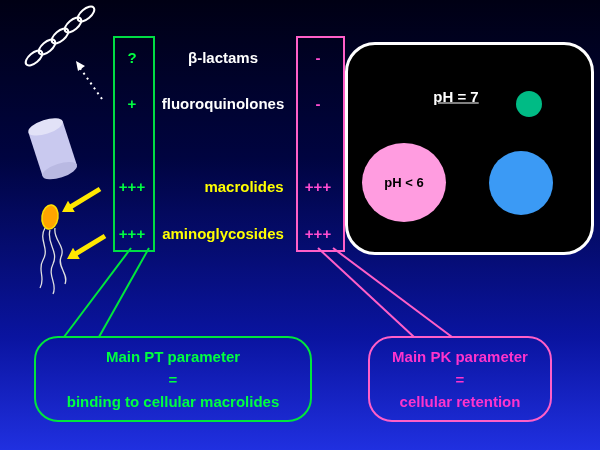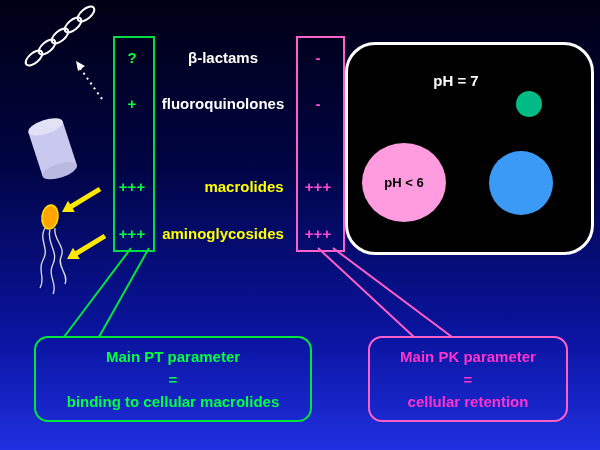--- a/index.html
+++ b/index.html
@@ -20,26 +20,26 @@
   .panel{
     position:absolute;left:345px;top:42px;width:243px;height:207px;
     background:#000000;border:3px solid #ffffff;border-radius:30px;
   }
   .circle{position:absolute;border-radius:50%;}
   .ph7-circle{left:516px;top:91px;width:26px;height:26px;background:#00bb85;}
   .ph6-circle{left:362px;top:143px;width:84px;height:79px;background:#ff9ce0;
     display:flex;align-items:center;justify-content:center;color:#000;font-size:13px;}
   .blue-circle{left:489px;top:151px;width:64px;height:64px;background:#3b9af5;}
   .bubble{
-    position:absolute;border:2px solid;border-radius:14px;background:transparent;
+    position:absolute;border:2px solid;border-radius:24px;background:transparent;
     display:flex;flex-direction:column;align-items:center;justify-content:space-evenly;
     font-size:15px;text-align:center;padding:4px 2px;box-sizing:border-box;
   }
   .pt-bubble{left:34px;top:336px;width:278px;height:86px;border-color:#00e63c;}
-  .pk-bubble{left:368px;top:336px;width:200px;height:86px;border-color:#ff5fc8;}
+  .pk-bubble{left:368px;top:336px;width:184px;height:86px;border-color:#ff5fc8;}
   svg.art{position:absolute;left:0;top:0;pointer-events:none;}
 </style>
 </head>
 <body>
 
 <div class="slide">
 
   <svg class="art" width="600" height="450" viewBox="0 0 600 450">
 
     <g stroke="#ffffff" stroke-width="2" fill="none">
@@ -99,21 +99,21 @@
 
   <span class="txt green" style="left:132px;top:186px;">+++</span>
   <span class="txt yellow" style="left:223px;top:186px;margin-left:21px;">macrolides</span>
   <span class="txt pink" style="left:318px;top:186px;">+++</span>
 
   <span class="txt green" style="left:132px;top:233px;">+++</span>
   <span class="txt yellow" style="left:223px;top:233px;">aminoglycosides</span>
   <span class="txt pink" style="left:318px;top:233px;">+++</span>
 
   <div class="panel"></div>
-  <span class="txt white" style="left:456px;top:80px;">pH = 7</span>
+  <span class="txt white" style="left:456px;top:96px;text-decoration:underline;">pH = 7</span>
   <div class="circle ph7-circle"></div>
   <div class="circle ph6-circle">
     <span>pH &lt; 6</span>
   </div>
   <div class="circle blue-circle"></div>
 
   <div class="bubble pt-bubble green">
     <span>Main PT parameter</span>
     <span>=</span>
     <span>binding to cellular macrolides</span>

